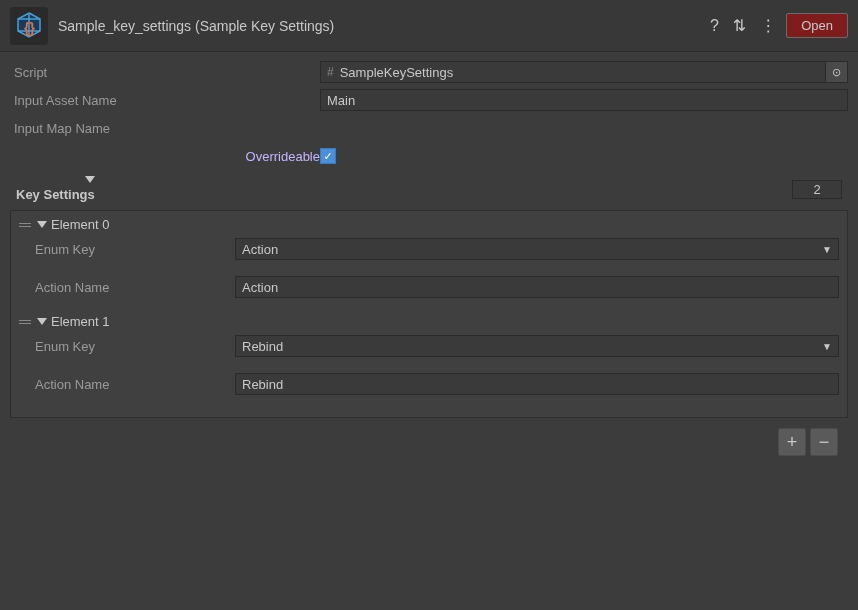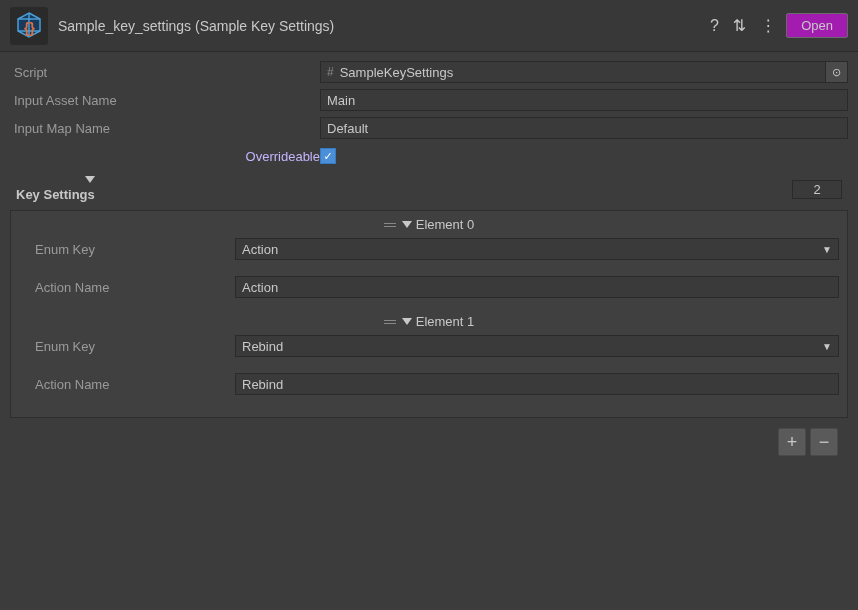--- a/index.html
+++ b/index.html
@@ -45,21 +45,21 @@
       color: #c8c8c8;
       cursor: pointer;
       font-size: 16px;
       padding: 2px 4px;
       display: flex;
       align-items: center;
       justify-content: center;
     }
 
     .open-btn {
-      background: #a21caf;
+      background: #7f1d1d;
       border: 1px solid #6a6a6a;
       color: #c8c8c8;
       padding: 4px 14px;
       cursor: pointer;
       font-size: 13px;
       border-radius: 2px;
     }
 
     .content {
       padding: 8px 10px;
@@ -193,21 +193,20 @@
       margin-bottom: 4px;
       padding: 6px 8px;
     }
 
     .element-header {
       display: flex;
       align-items: center;
       gap: 4px;
       margin-bottom: 6px;
       color: #c8c8c8;
-      justify-content: center;
     }
 
     .drag-handle {
       display: flex;
       flex-direction: column;
       gap: 2px;
       margin-right: 2px;
     }
 
     .drag-line {
@@ -330,23 +329,20 @@
 
   <div class="row">
     <span class="label">Input Asset Name</span>
     <div class="field-value" style="flex:1;">
       <span>Main</span>
     </div>
   </div>
 
   <div class="row">
     <span class="label">Input Map Name</span>
-    <div class="field-value" style="flex:1;">
-      <span>Default</span>
-    </div>
   </div>
 
   <div class="row">
     <span class="label label-link">Overrideable</span>
     <div class="checkbox-wrap">
       <div class="custom-checkbox">✓</div>
     </div>
   </div>
 
   <div class="section-header">

